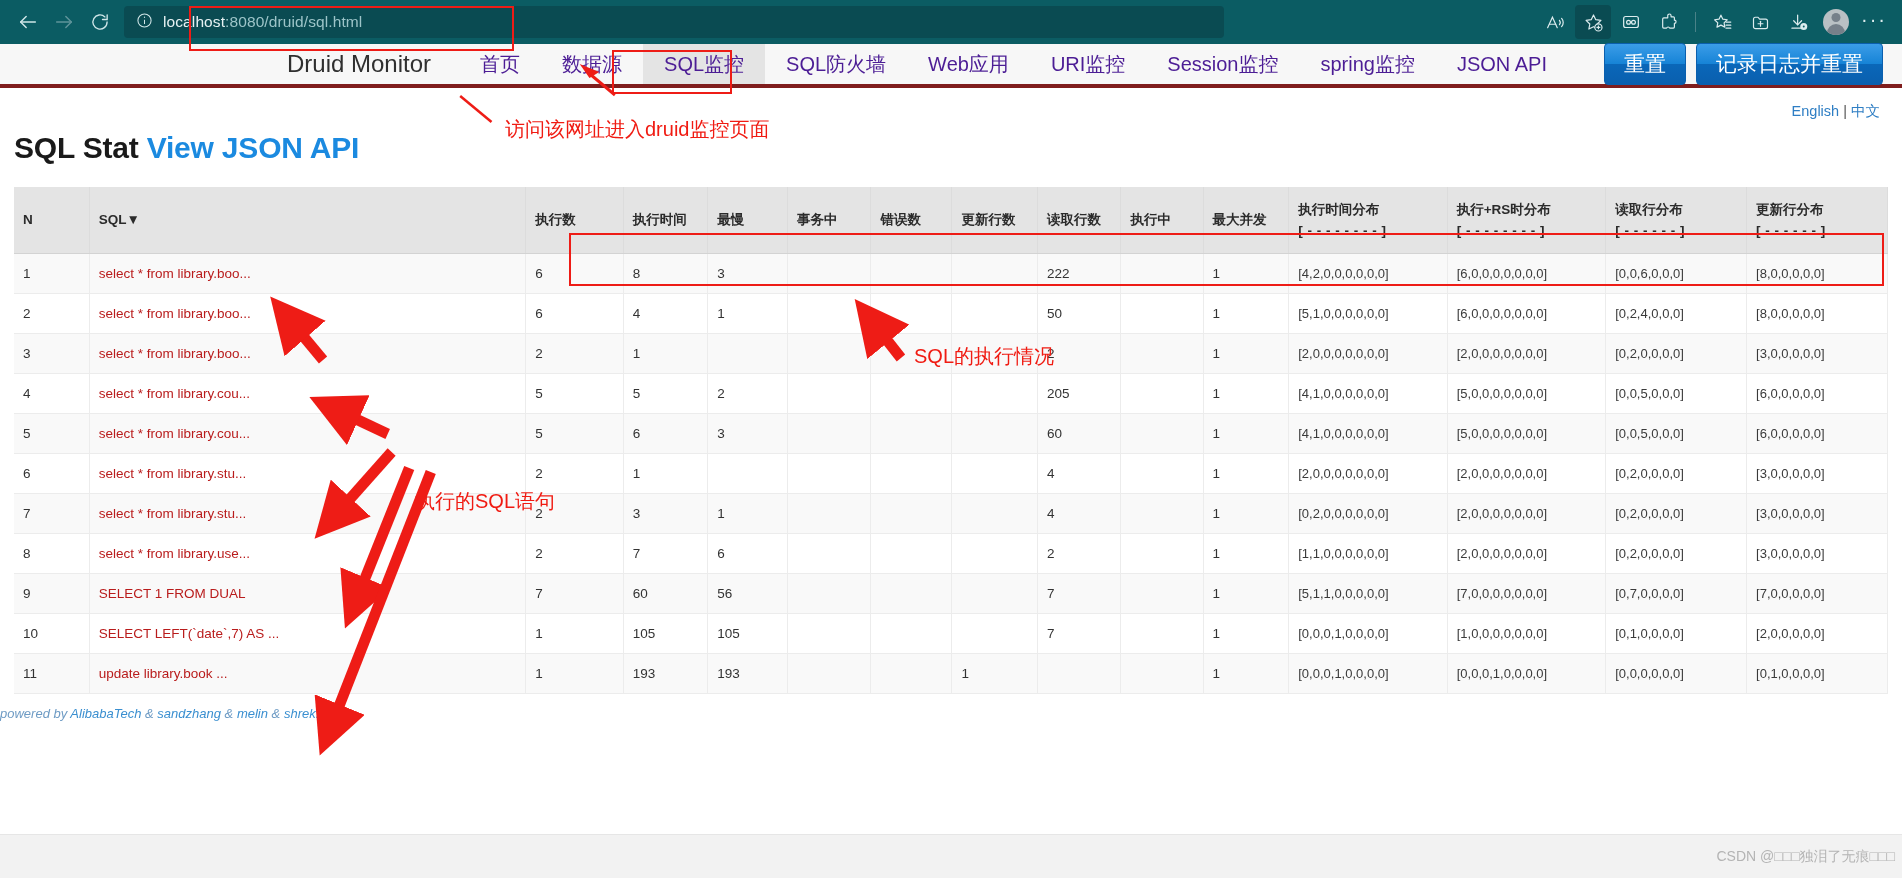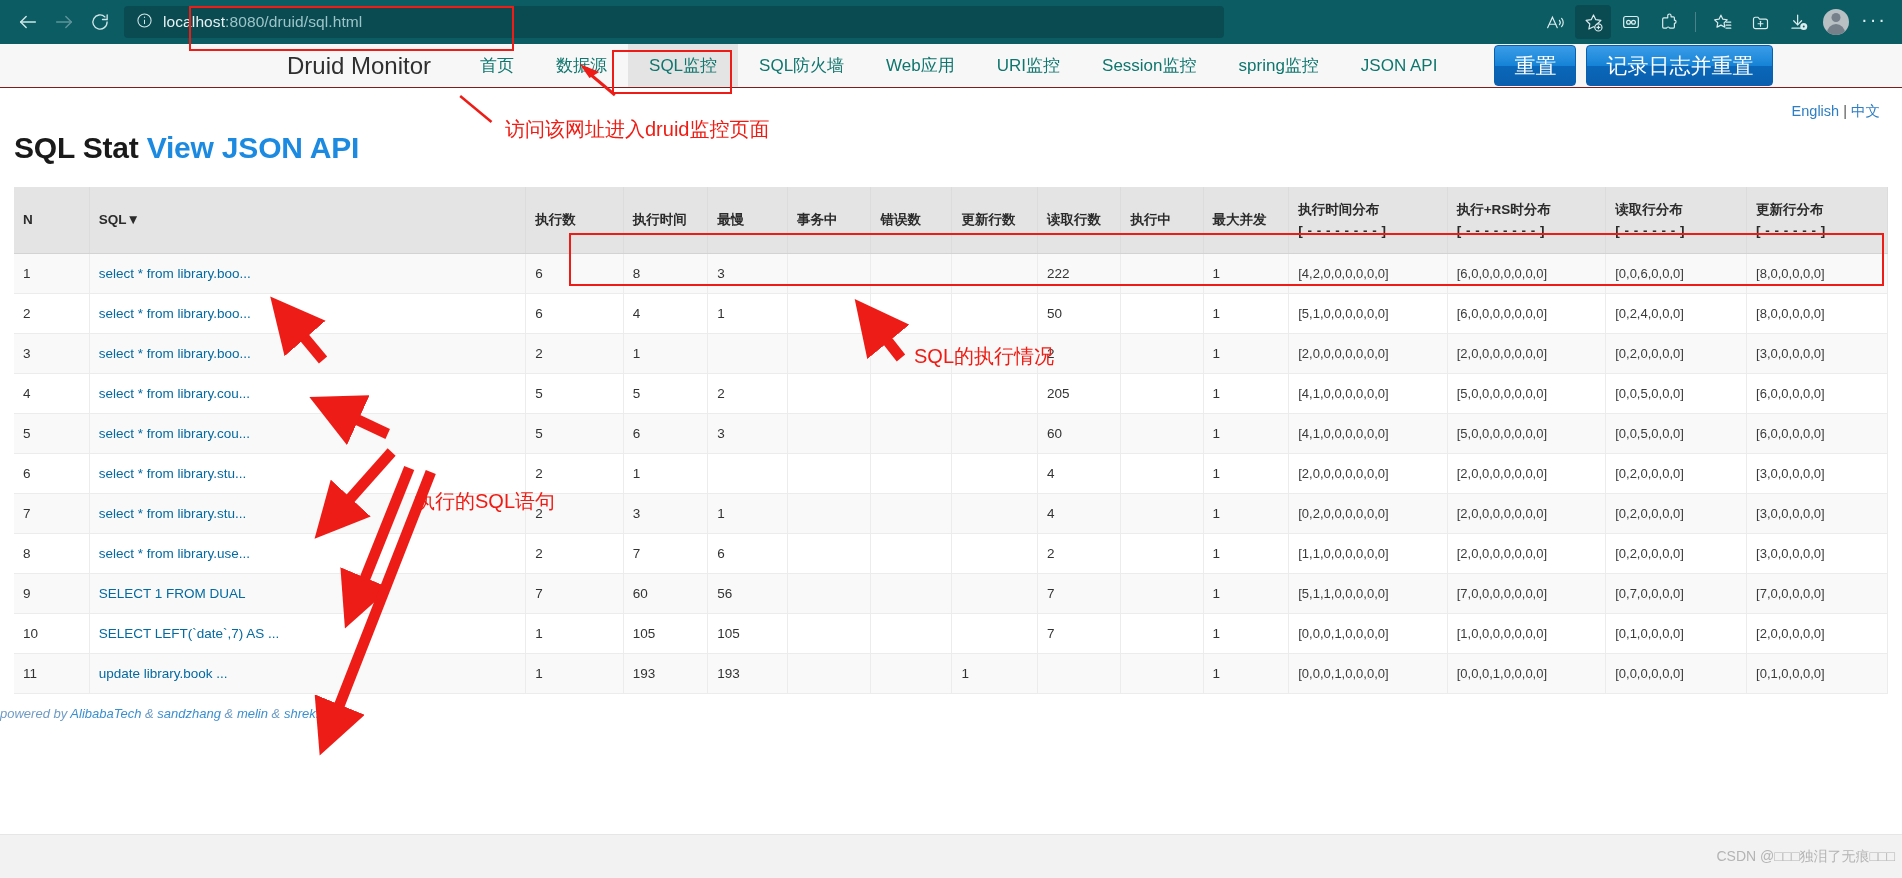--- a/index.html
+++ b/index.html
@@ -77,41 +77,41 @@
     content:""; position:absolute; left:50%; top:15px;
     transform:translateX(-50%);
     width:18px; height:13px; border-radius:9px 9px 0 0; background:#76808a;
   }
   .dots { letter-spacing:2px; font-size:20px; line-height:1; padding-bottom:6px; }
 
   
   .site-nav {
     height: 44px;
     background: #f7f7f7;
-    border-bottom: 1px solid #7f1d1d;
+    border-bottom: 4px solid #7f1d1d;
     display: flex;
     align-items: center;
     padding-left: 12px;
     position: relative;
   }
   .brand {
     font-size: 24px;
     color: #2f2f2f;
     margin-left: 275px;
     margin-right: 28px;
     white-space: nowrap;
     font-weight: 400;
   }
   .nav-items { display:flex; align-items:center; height:100%; }
   .nav-item {
     padding: 0 21px;
     height: 100%;
     display:flex; align-items:center;
-    font-size: 17px;
-    color: #0f766e;
+    font-size: 20px;
+    color: #4c1d95;
     white-space: nowrap;
     cursor: pointer;
   }
   .nav-item.active { background:#e4e4e4; }
   .nav-btns { display:flex; gap:10px; margin-left:36px; }
   .blue-btn {
     background: linear-gradient(to bottom, #3b9de8 0%, #1683d6 50%, #0a67b9 51%, #0a5fae 100%);
     color:#fff;
     border: 1px solid #0a5fae;
     border-radius: 4px;
@@ -169,21 +169,21 @@
     padding: 12px 9px;
     border-right: 1px solid #ececec;
     border-bottom: 1px solid #ececec;
     vertical-align: middle;
     height: 38px;
     white-space: nowrap;
     overflow: hidden;
   }
   table.stat tbody tr:nth-child(odd) { background: #f9f9f9; }
   table.stat tbody tr:nth-child(even) { background: #ffffff; }
-  td.sql a { color:#0369a1; text-decoration:none; cursor:pointer; font-size:13.5px; }
+  td.sql a { color:#b91c1c; text-decoration:none; cursor:pointer; font-size:13.5px; }
   td.num { font-size:13.5px; }
   td.dist { font-size:13px; color:#3a3a3a; }
 
   
   col.c-n     { width: 64px; }
   col.c-sql   { width: 372px; }
   col.c-ec    { width: 83px; }
   col.c-et    { width: 72px; }
   col.c-slow  { width: 68px; }
   col.c-trans { width: 71px; }

